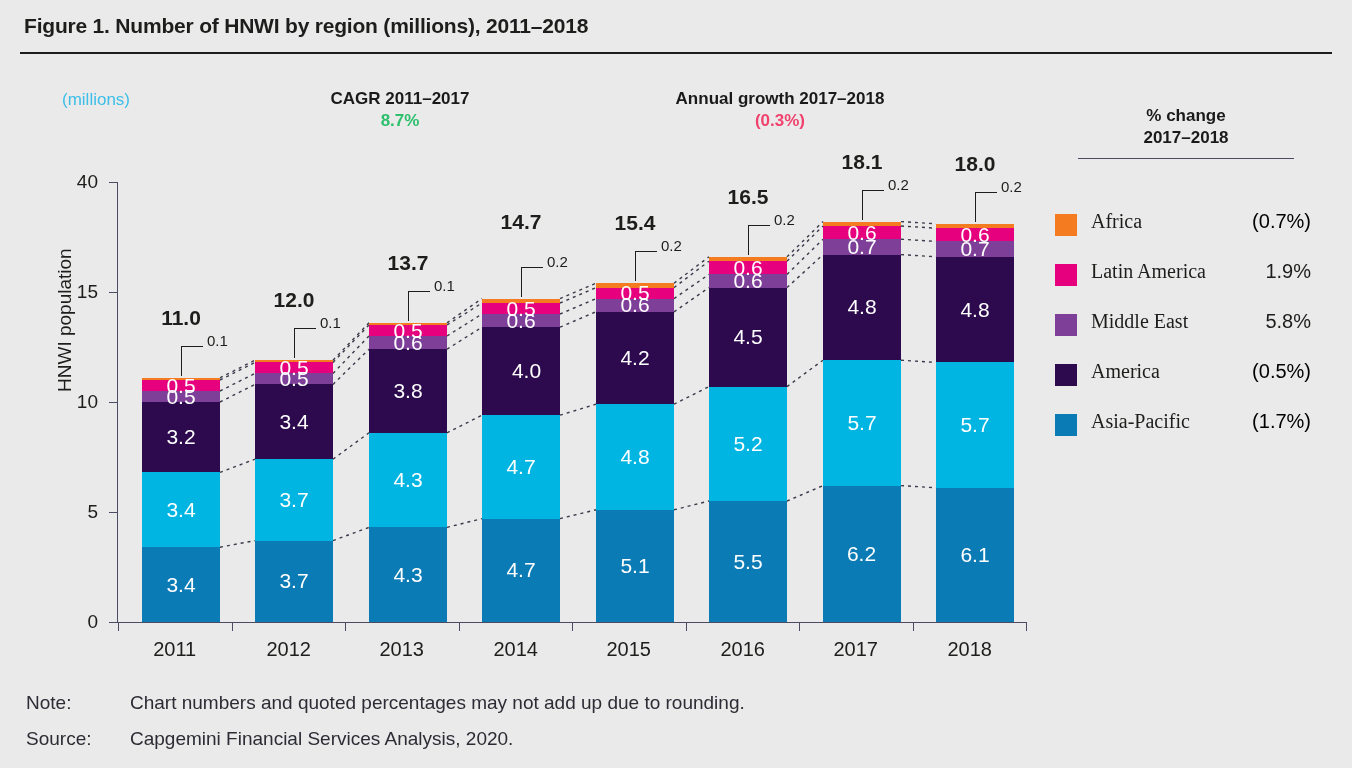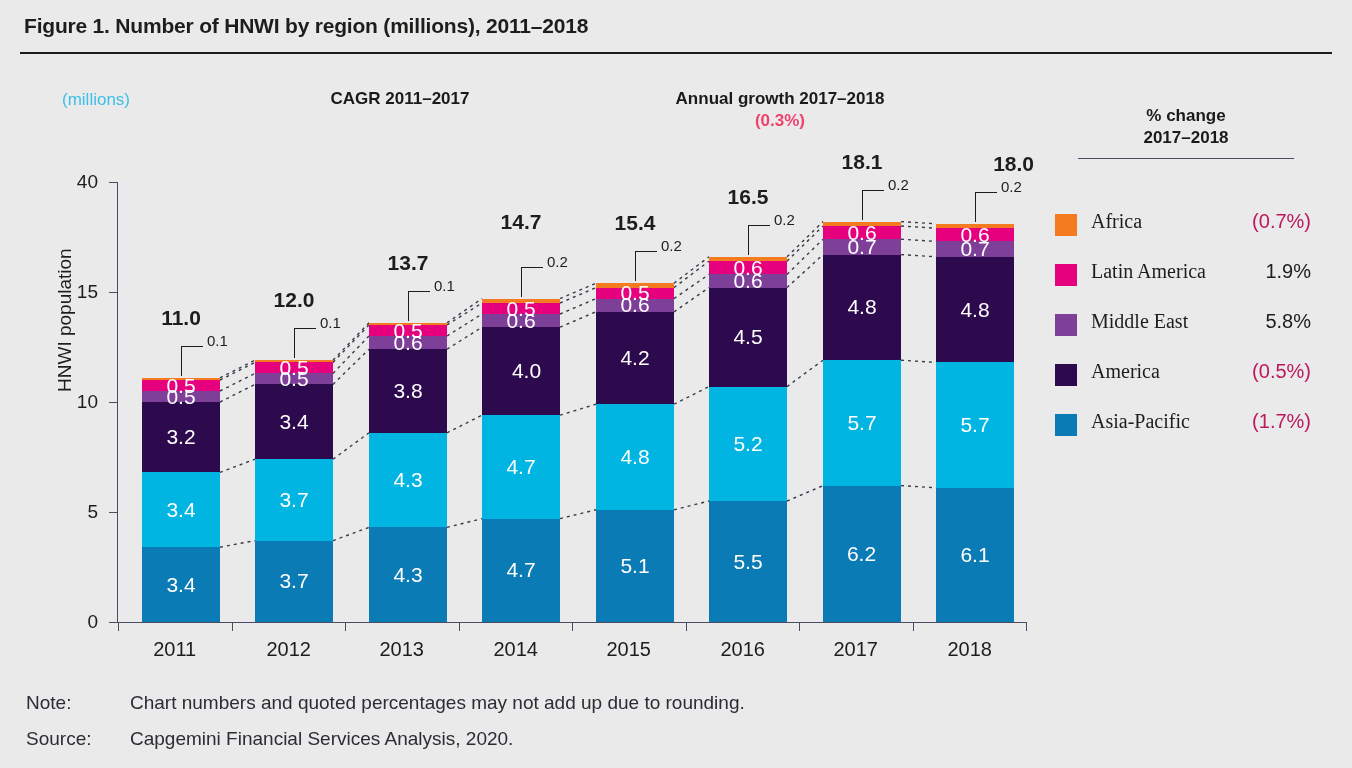--- a/index.html
+++ b/index.html
@@ -224,21 +224,21 @@
     font-family: Liberation Serif, serif;
   }
   .legend-pct {
     position: absolute;
     right: 34px;
     top: 2px;
     font-size: 20px;
     white-space: nowrap;
     text-align: right;
   }
-  .pct-neg { color: #be185d; }
+  .pct-neg { color: #000000; }
   .pct-pos { color: #1d1d1b; }
 
   
   #footer { position: absolute; left: 26px; top: 692px; }
   .foot-row {
     position: relative;
     height: 36px;
     font-size: 19px;
     color: #2c2c35;
     white-space: nowrap;
@@ -249,20 +249,21 @@
 </head>
 <body>
 
 <div id="figure-title">Figure 1. Number of HNWI by region (millions), 2011–2018</div>
 <div id="title-rule"></div>
 
 <div id="millions-label">(millions)</div>
 
 <div class="top-note" id="cagr-block">
   <span>CAGR 2011–2017</span>
+  <span class="note-value-green">8.7%</span>
 </div>
 
 <div class="top-note" id="growth-block">
   <span>Annual growth 2017–2018</span>
   <span class="note-value-red">(0.3%)</span>
 </div>
 
 <div id="pct-change-header">
   <span>% change</span><br>
   <span>2017–2018</span>
@@ -477,21 +478,21 @@
       <div class="seg-label" style="left: 705px; width: 78px; top: 39.6px;">0.6</div>
       <div class="total-label" style="left: 685px; width: 118px; top: -32.4px;">18.1</div>
       <div class="callout-line" style="left: 744px; top: 7.6px; height: 30px;"></div>
       <div class="callout-horiz" style="left: 744px; top: 7.6px; width: 22px;"></div>
       <div class="callout-label" style="left: 770px; top: -6.4px;">0.2</div>
       <div class="seg-label" style="left: 818px; width: 78px; top: 361.9px;">6.1</div>
       <div class="seg-label" style="left: 818px; width: 78px; top: 232.1px;">5.7</div>
       <div class="seg-label" style="left: 818px; width: 78px; top: 116.6px;">4.8</div>
       <div class="seg-label" style="left: 818px; width: 78px; top: 56.1px;">0.7</div>
       <div class="seg-label" style="left: 818px; width: 78px; top: 41.8px;">0.6</div>
-      <div class="total-label" style="left: 798px; width: 118px; top: -30.2px; text-align: right;">18.0</div>
+      <div class="total-label" style="left: 798px; width: 118px; top: -30.2px;">18.0</div>
       <div class="callout-line" style="left: 857px; top: 9.8px; height: 30px;"></div>
       <div class="callout-horiz" style="left: 857px; top: 9.8px; width: 22px;"></div>
       <div class="callout-label" style="left: 883px; top: -4.2px;">0.2</div>
     </div>
 </div>
 
 <div id="legend">
     <div class="legend-row">
       <span class="legend-swatch" style="background: rgb(244, 123, 32);"></span>
       <span class="legend-name">Africa</span>

